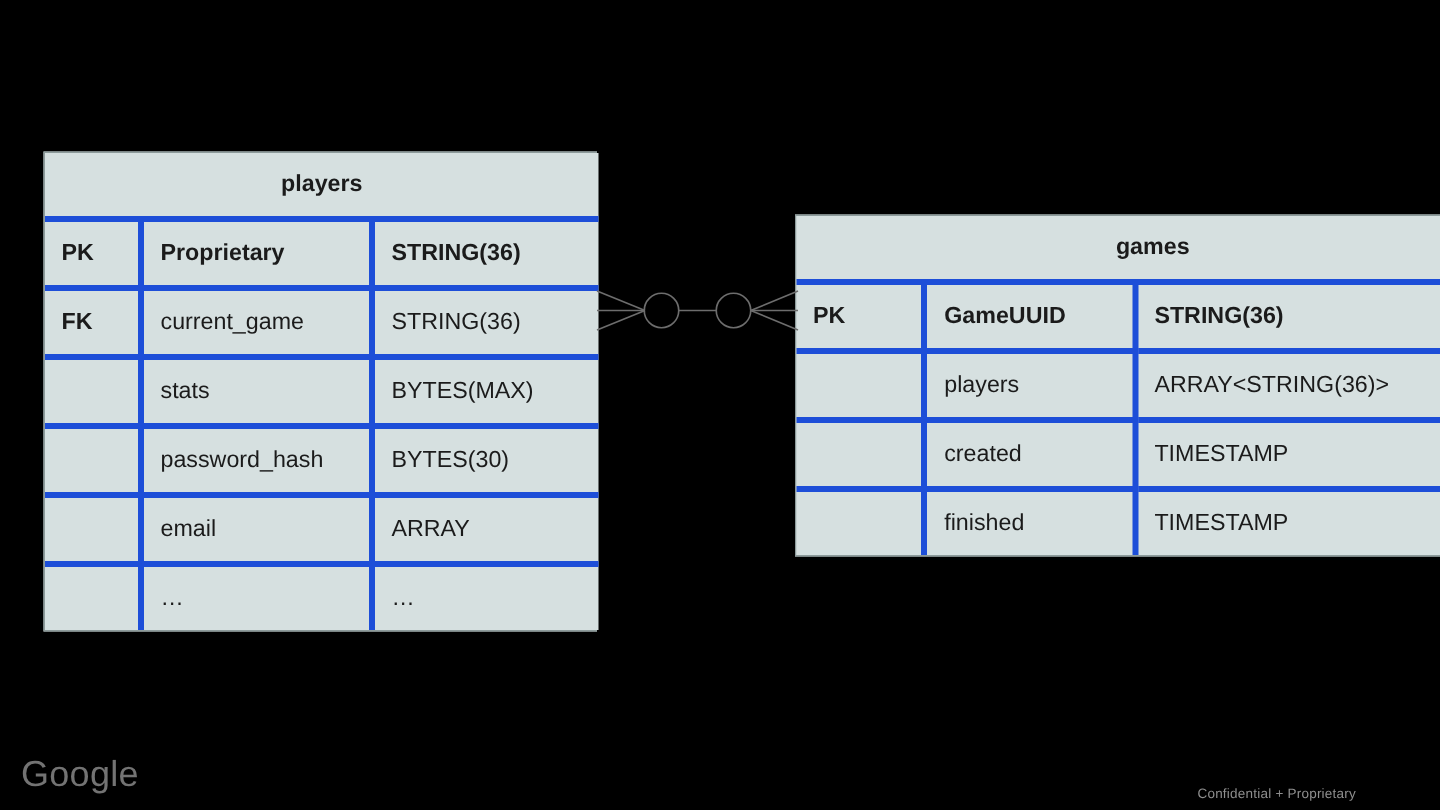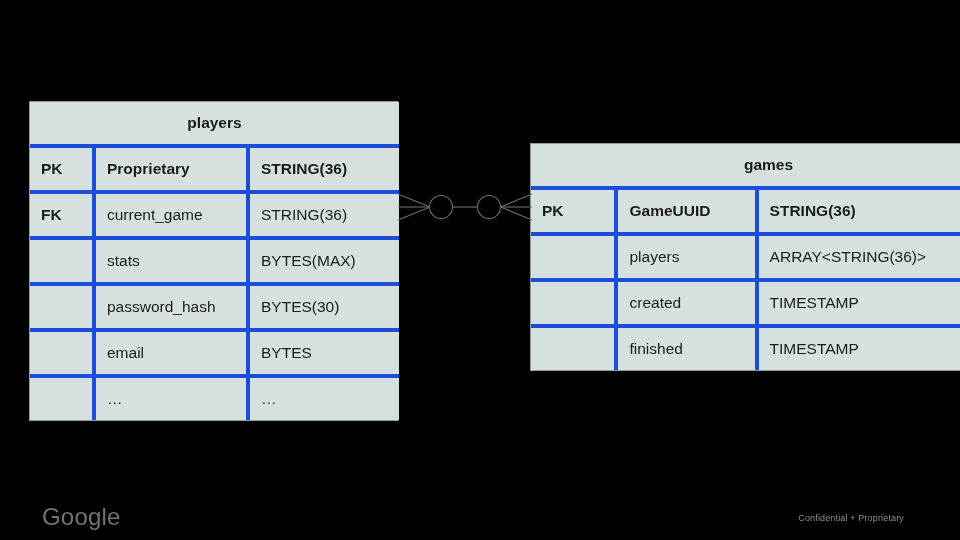--- a/index.html
+++ b/index.html
@@ -88,26 +88,25 @@
 
   
   #footer-logo {
     position: absolute;
     left: 14px;
     top: 503px;
     font-size: 24px;
     letter-spacing: 0.2px;
     color: #737373;
     font-family: "Liberation Sans", sans-serif;
-    margin-left: 28px;
   }
   #footer-confidential {
     position: absolute;
     right: 56px;
-    top: 513px;
+    top: 524px;
     font-size: 9px;
     color: #8e8e8e;
     letter-spacing: 0.15px;
   }
 </style>
 </head>
 <body>
 
 <div class="slide">
 
@@ -144,21 +143,21 @@
 
         <tr>
           <td class="key-cell outer-left"></td>
           <td>password_hash</td>
           <td class="outer-right">BYTES(30)</td>
         </tr>
 
         <tr>
           <td class="key-cell outer-left"></td>
           <td>email</td>
-          <td class="outer-right">BYTES</td>
+          <td class="outer-right">ARRAY</td>
         </tr>
 
         <tr>
           <td class="key-cell outer-left"></td>
           <td>…</td>
           <td class="outer-right">…</td>
         </tr>
       </tbody>
     </table>
   </div>

